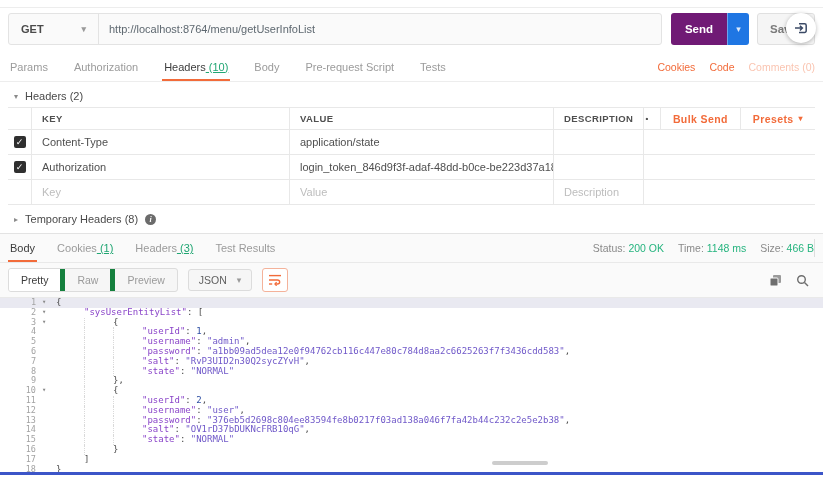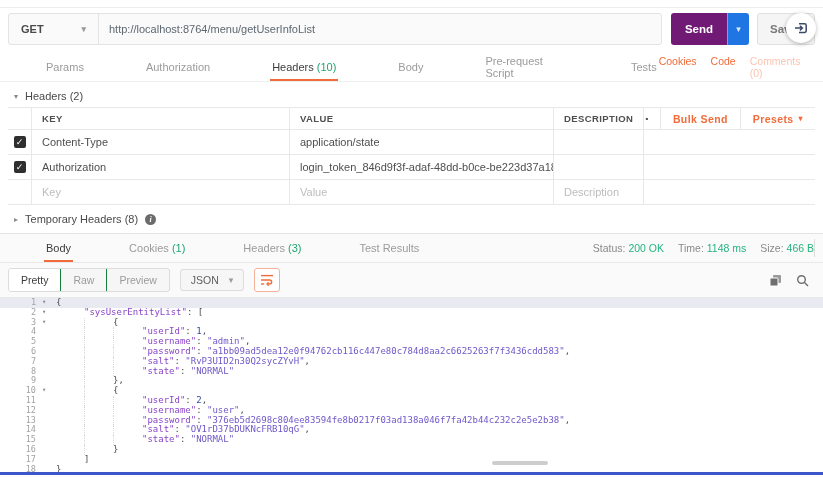--- a/index.html
+++ b/index.html
@@ -20,24 +20,24 @@
   .send-caret{background:#1f76e3;color:#dbe9fb;border:none;border-left:1px solid rgba(255,255,255,.35);
               border-radius:0 3px 3px 0;width:22px;font-size:9px;cursor:pointer;}
   .save-btn{height:32px;margin-left:8px;background:#f5f5f5;border:1px solid #e0e0e0;border-radius:3px;color:#7a7a7a;
             font-size:11.5px;font-weight:bold;padding:0 4px 0 12px;width:58px;text-align:left;cursor:pointer;font-family:"Liberation Sans",sans-serif;}
   .save-badge{position:absolute;right:7px;top:5px;width:30px;height:30px;border-radius:50%;background:#fff;
               box-shadow:0 1px 4px rgba(0,0,0,.28);display:flex;align-items:center;justify-content:center;cursor:pointer;}
 
   
   .req-tabs-row{display:flex;align-items:center;padding:0 8px;height:29px;border-bottom:1px solid #ededed;}
   .tabs{display:flex;gap:22px;font-size:11px;color:#9b9b9b;height:100%;}
-  .tab{display:flex;align-items:center;padding:0 2px;cursor:pointer;position:relative;margin-left:36px;}
+  .tab{display:flex;align-items:center;padding:0 2px;cursor:pointer;position:relative;}
   .tab.active{color:#3c3c3c;}
   .tab.active::after{content:"";position:absolute;left:0;right:0;bottom:0;height:2px;background:#f26b3a;}
-  .tab-count{color:#21a673;}
+  .tab-count{color:#21a673;text-decoration:underline;}
   .right-links{margin-left:auto;display:flex;gap:14px;font-size:10.5px;color:#f26b3a;}
   .rlink{cursor:pointer;}
   .rlink.muted{opacity:.4;}
 
   
   .section-head{display:flex;align-items:center;gap:7px;padding:8px 8px 5px 14px;font-size:11px;color:#4a4a4a;cursor:pointer;}
   .mini-caret{color:#8a8a8a;font-size:8px;}
   .headers-table{margin:0 8px;border-top:1px solid #e8e8e8;font-size:11px;}
   .t-row{display:grid;grid-template-columns:24px 258px 264px 90px 1fr;border-bottom:1px solid #e8e8e8;min-height:24px;}
   .t-row.t-head{min-height:21px;font-size:9.5px;color:#7c7c7c;font-weight:bold;letter-spacing:.4px;}
@@ -60,21 +60,21 @@
   .resp-tabs{display:flex;gap:18px;font-size:11px;color:#9b9b9b;height:100%;}
   .resp-meta{margin-left:auto;display:flex;align-items:center;font-size:10.5px;}
   .meta-label{color:#8a8a8a;}
   .meta-value{color:#26b47f;}
   .meta-divider{width:1px;height:18px;background:#ddd;}
   .download-btn{background:#f2f2f2;border:1px solid #dcdcdc;border-radius:3px;color:#5e5e5e;font-size:11px;
                 padding:4px 12px;cursor:pointer;font-family:"Liberation Sans",sans-serif;}
 
   .toolbar{display:flex;align-items:center;padding:5px 8px;gap:10px;border-bottom:1px solid #e9e9e9;}
   .segmented{display:flex;border:1px solid #dcdcdc;border-radius:3px;overflow:hidden;height:22px;font-size:10.5px;background:#f6f6f6;}
-  .seg{padding:0 12px;display:flex;align-items:center;color:#9b9b9b;border-right:1px solid #15803d;cursor:pointer;}
+  .seg{padding:0 12px;display:flex;align-items:center;color:#9b9b9b;border-right:5px solid #15803d;cursor:pointer;}
   .seg:last-child{border-right:none;}
   .seg.active{background:#fff;color:#3c3c3c;}
   .format-select{display:flex;align-items:center;gap:10px;border:1px solid #dcdcdc;border-radius:3px;height:22px;
                  padding:0 10px;font-size:10.5px;color:#5e5e5e;background:#f6f6f6;cursor:pointer;box-sizing:border-box;}
   .wrap-btn{width:26px;height:24px;border:1px solid #f4b29a;border-radius:3px;display:flex;align-items:center;
             justify-content:center;background:#fff;cursor:pointer;box-sizing:border-box;}
   .toolbar-right{margin-left:auto;display:flex;gap:14px;align-items:center;padding-right:6px;}
   .icon-btn{cursor:pointer;display:flex;align-items:center;}
 
   

